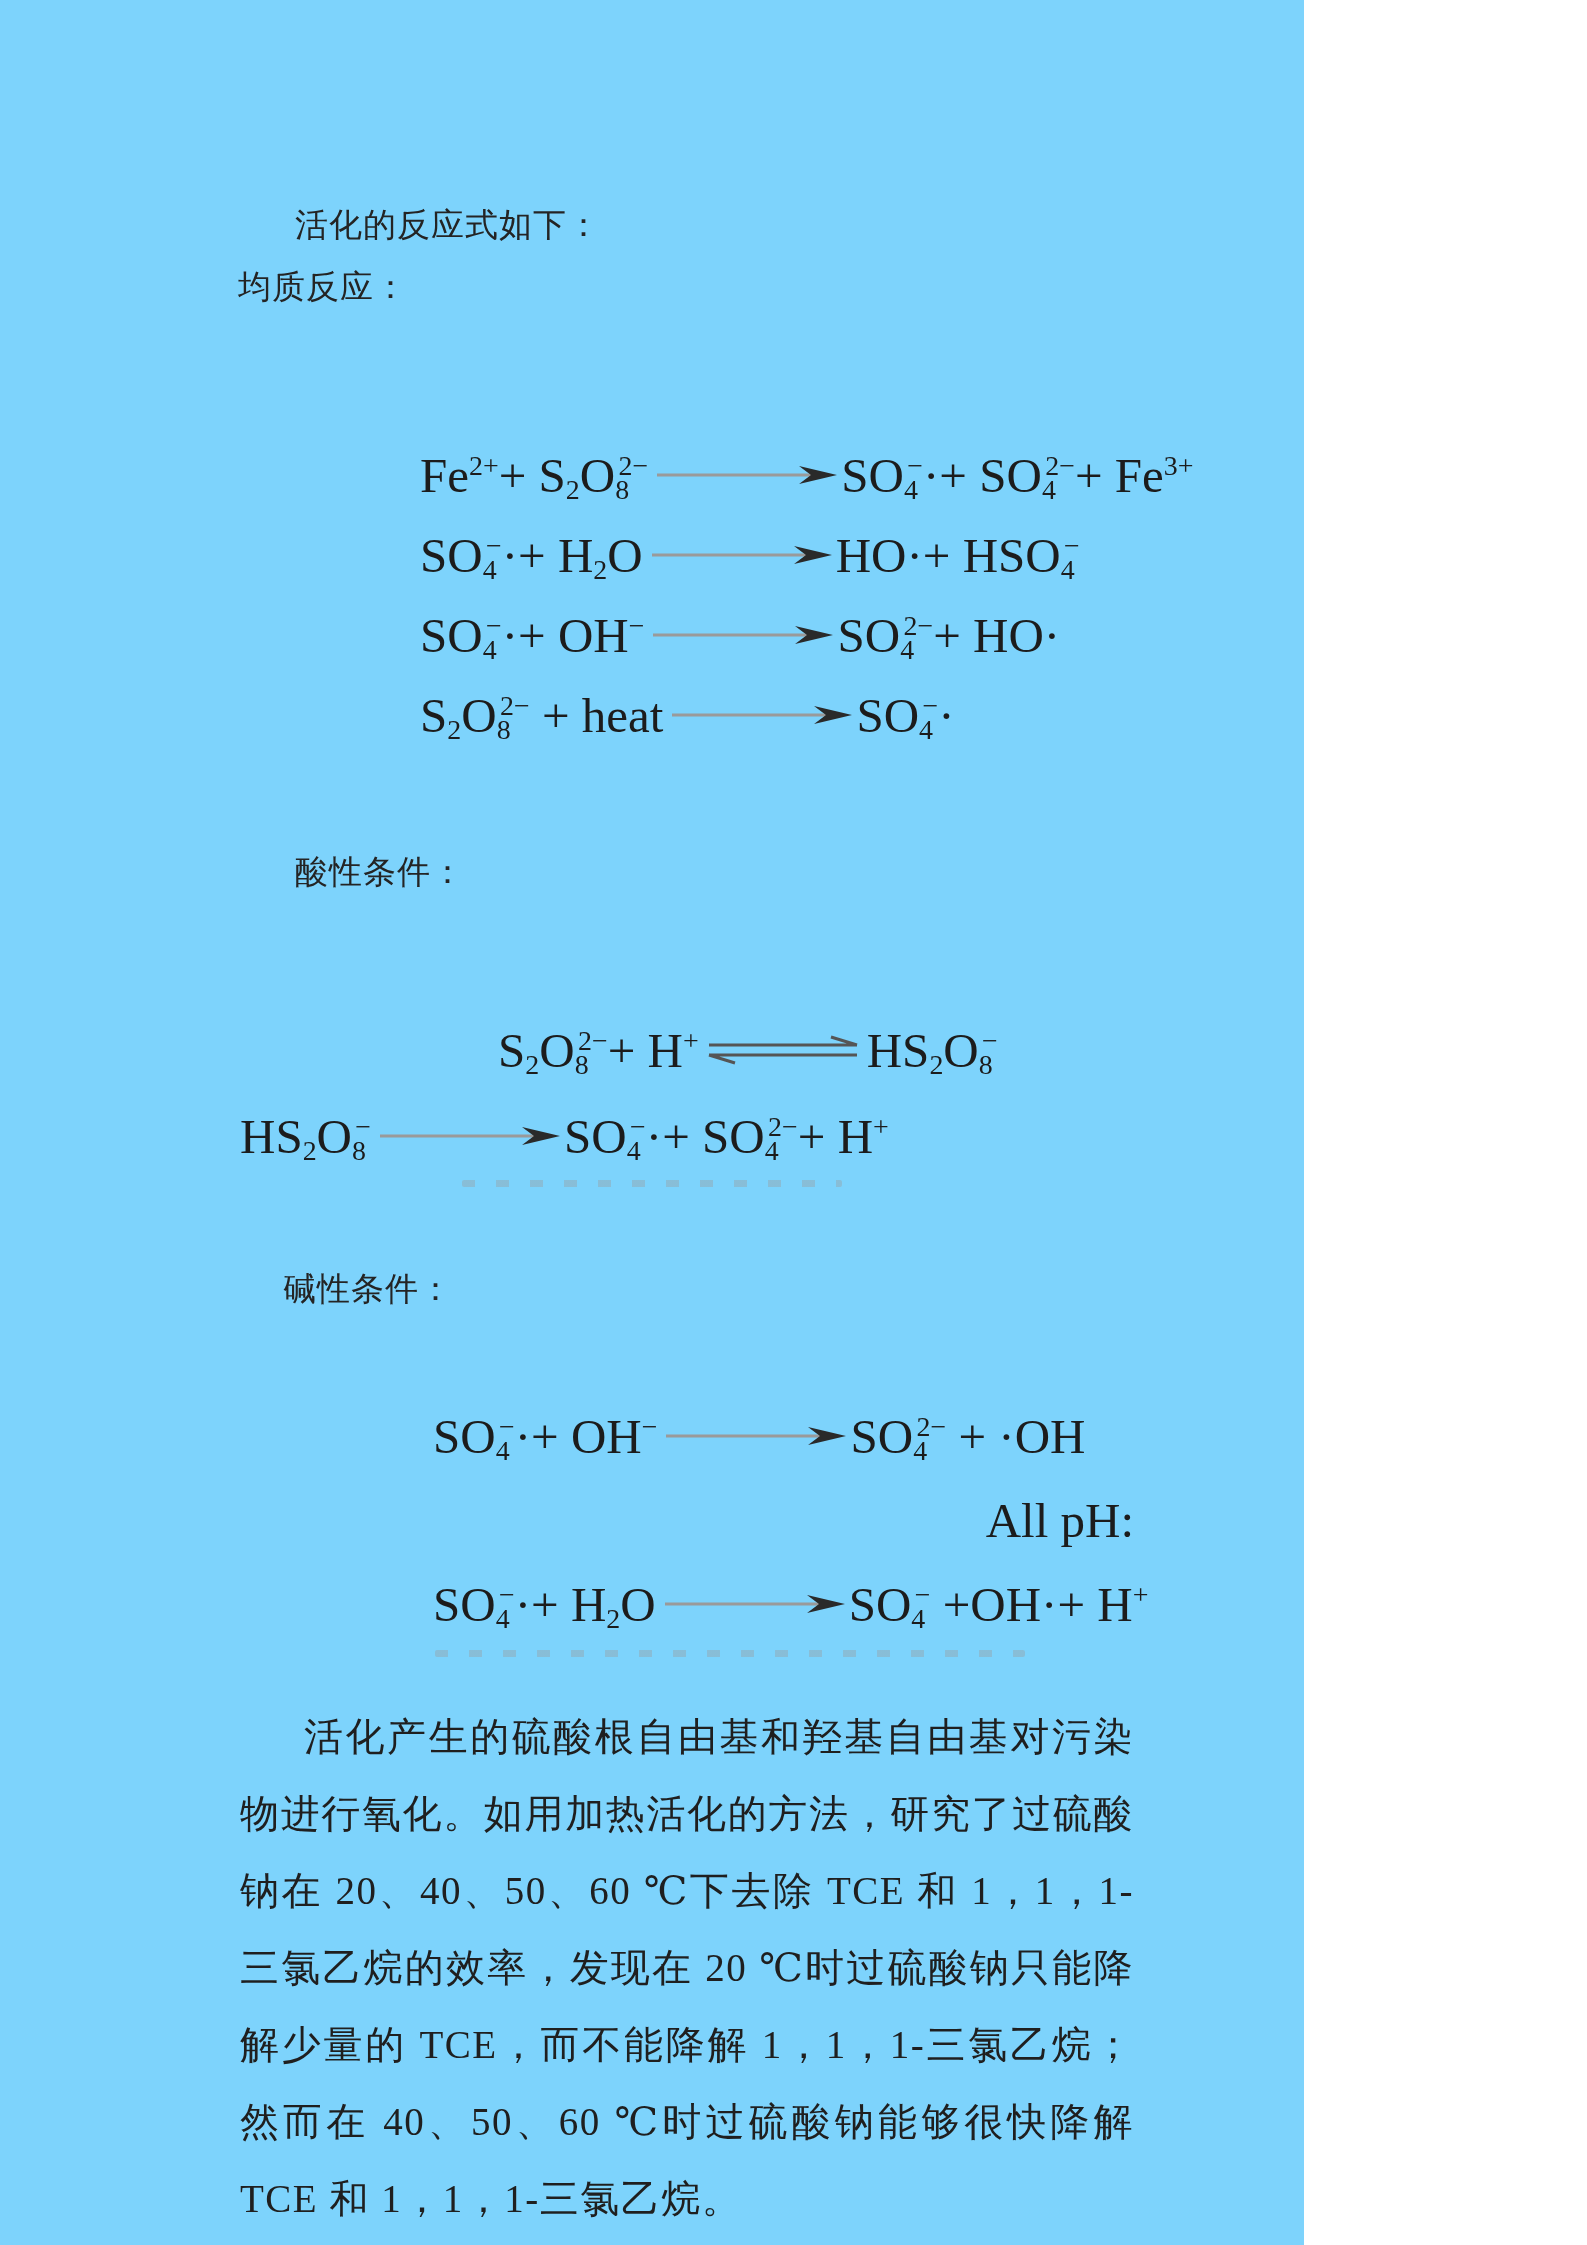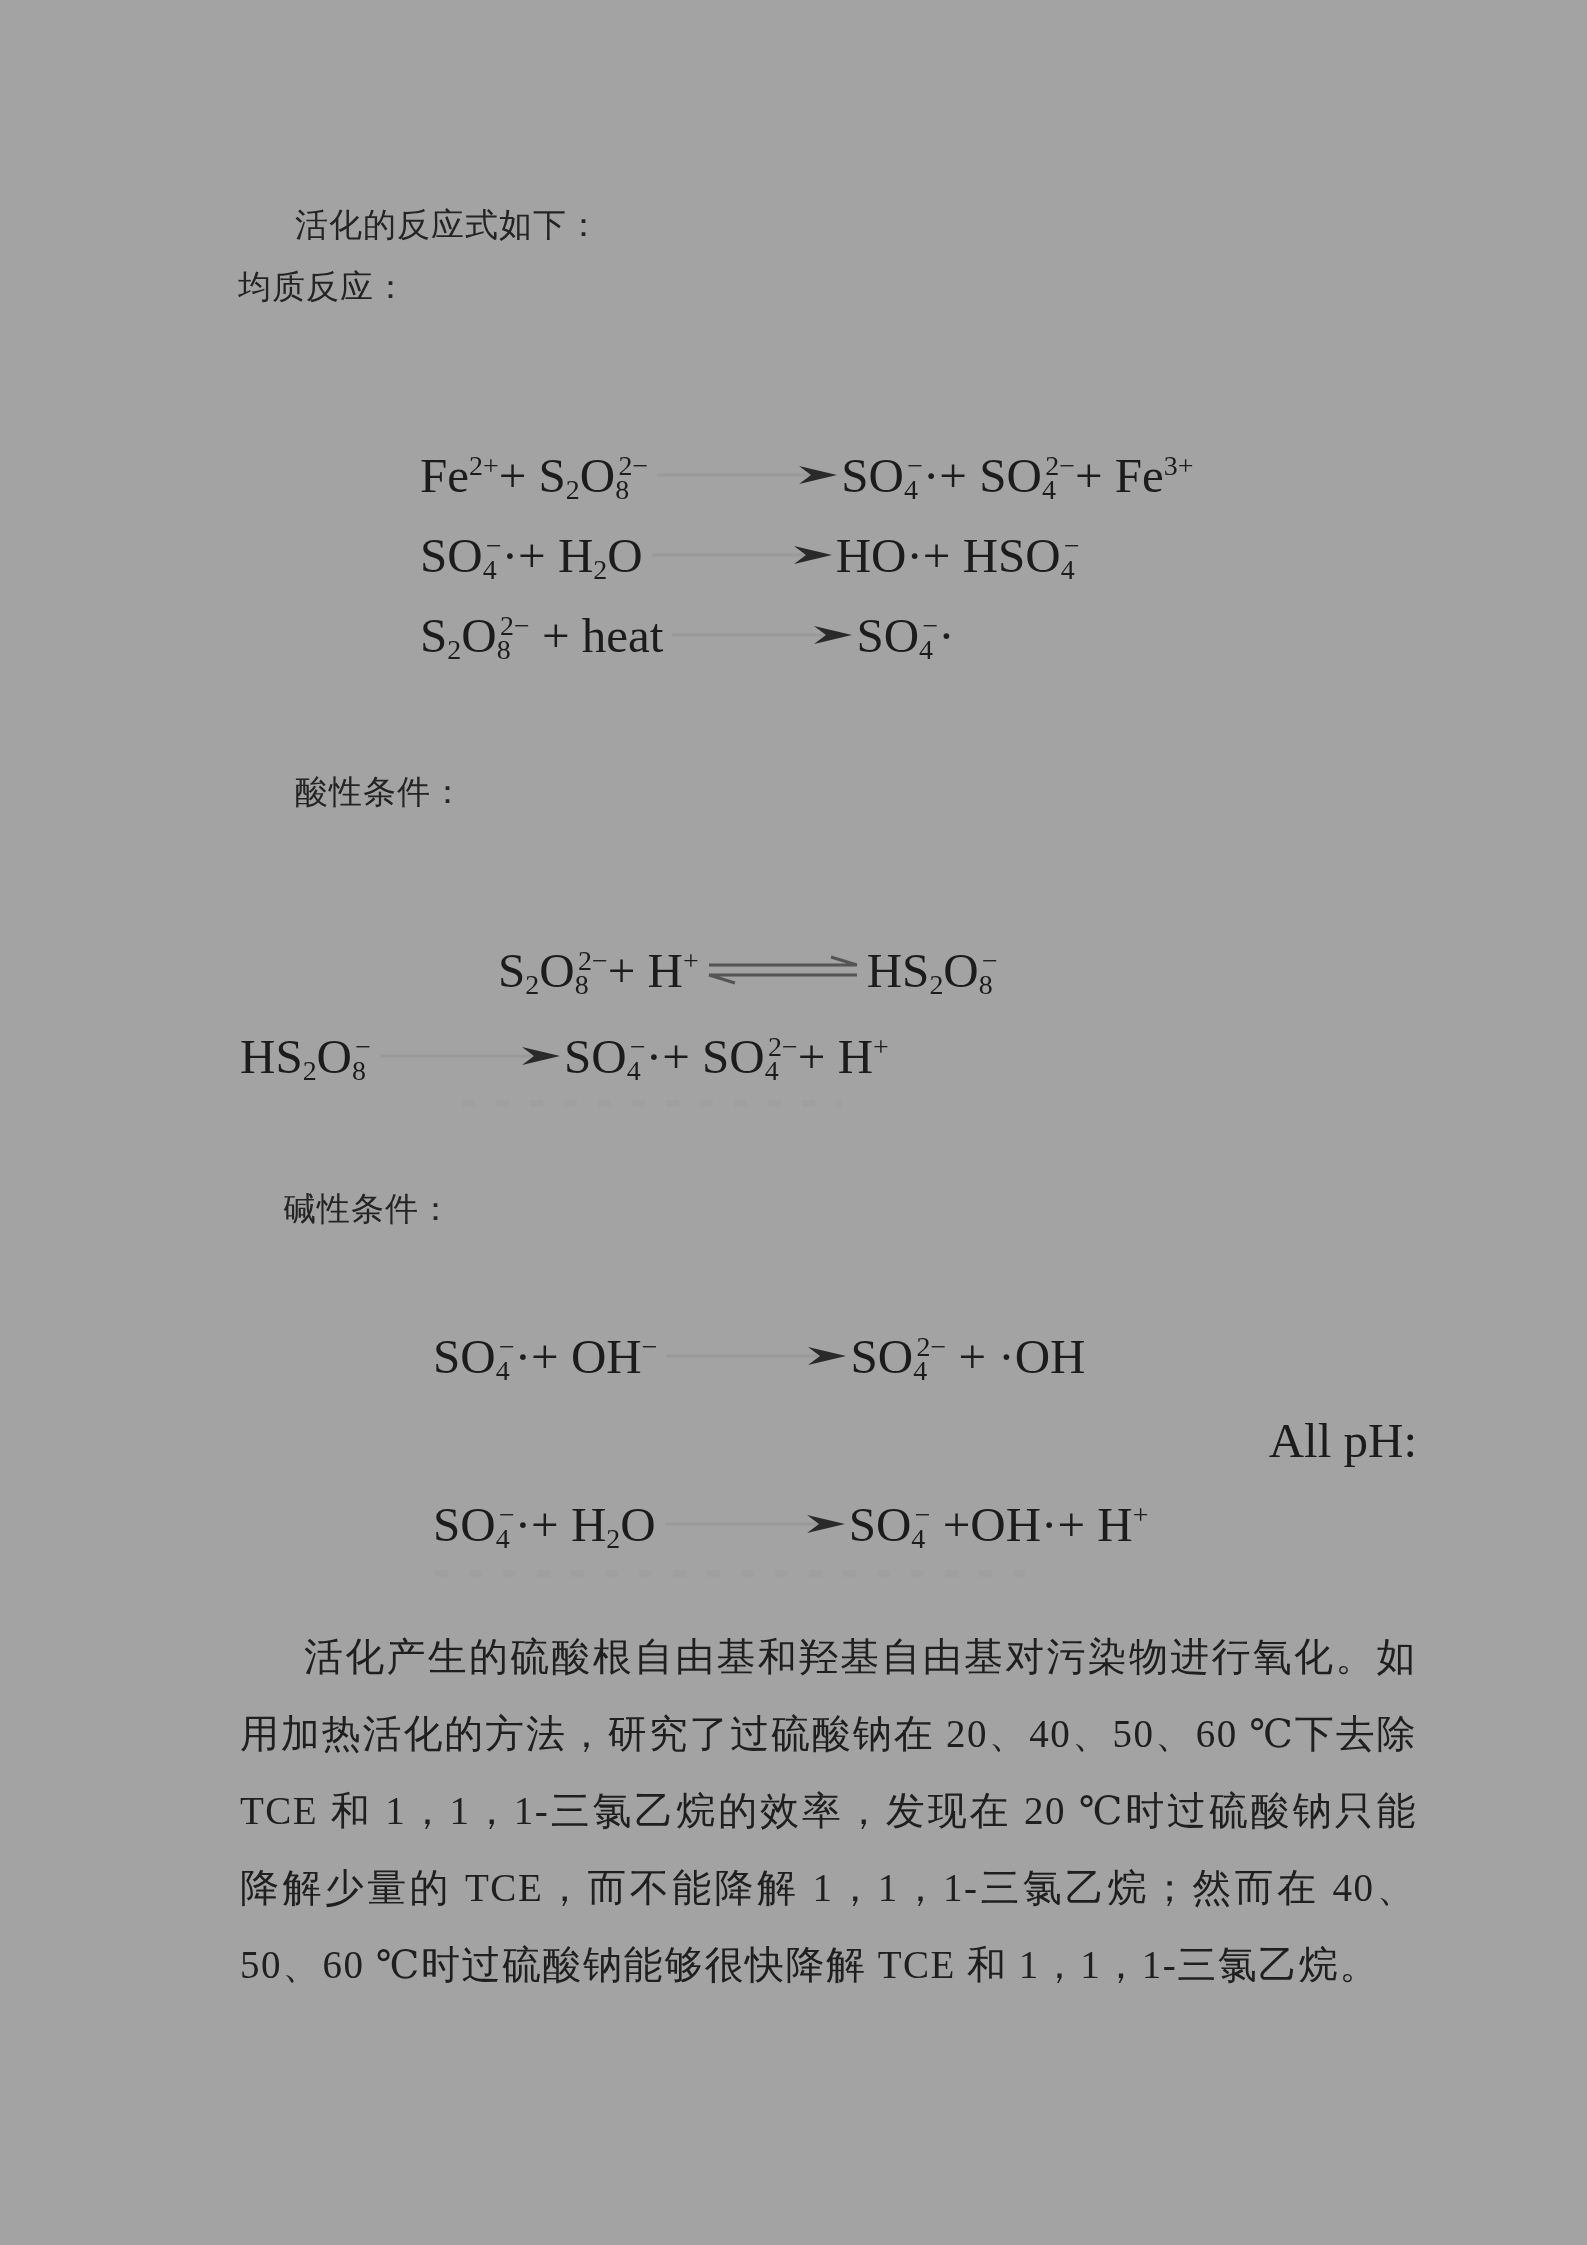--- a/index.html
+++ b/index.html
@@ -1,18 +1,18 @@
 <!DOCTYPE html>
 <html><head>
 <meta charset="utf-8">
 <title>Document</title>
 <style>
   html,body{margin:0;padding:0;background:#ffffff;}
   .page{
-    width:1587px;height:2245px;background:#a3a3a3;overflow:hidden;
+    width:1304px;height:2245px;background:#7dd3fc;overflow:hidden;
     font-family:"Liberation Serif","DejaVu Serif",serif;
     color:#212121;box-sizing:border-box;
   }
   .content{box-sizing:border-box;width:100%;height:100%;padding:203px 170px 0 240px;}
   .content > *{margin:0;}
 
   
   .cn-line{font-size:33px;line-height:44px;color:#242424;letter-spacing:1px;}
   .intro-line{margin-left:55px;}
   .homo-label{margin-top:18px;margin-left:-2px;}
@@ -69,20 +69,24 @@
 
     <div class="eq-block block-1">
       <div class="eq-row r0">Fe<sup>2+</sup>+ S<sub>2</sub>O<sub>8</sub><sup>2−</sup><svg class="arr" width="185" height="24" viewBox="0 0 185 24">
             <path d="M3 12 H158" stroke="#9a9a9a" stroke-width="3" fill="none"></path>
             <path d="M183 12 L145 3 L157 12 L145 21 Z" fill="#2a2a2a"></path>
           </svg>SO<sub>4</sub><sup>−</sup>·+ SO<sub>4</sub><sup>2−</sup>+ Fe<sup>3+</sup></div>
       <div class="eq-row r1">SO<sub>4</sub><sup>−</sup>·+ H<sub>2</sub>O<svg class="arr" width="185" height="24" viewBox="0 0 185 24">
             <path d="M3 12 H158" stroke="#9a9a9a" stroke-width="3" fill="none"></path>
             <path d="M183 12 L145 3 L157 12 L145 21 Z" fill="#2a2a2a"></path>
           </svg>HO·+ HSO<sub>4</sub><sup>−</sup></div>
+      <div class="eq-row r2">SO<sub>4</sub><sup>−</sup>·+ OH<sup>−</sup><svg class="arr" width="185" height="24" viewBox="0 0 185 24">
+            <path d="M3 12 H158" stroke="#9a9a9a" stroke-width="3" fill="none"></path>
+            <path d="M183 12 L145 3 L157 12 L145 21 Z" fill="#2a2a2a"></path>
+          </svg>SO<sub>4</sub><sup>2−</sup>+ HO·</div>
       <div class="eq-row r3">S<sub>2</sub>O<sub>8</sub><sup>2−</sup> + heat<svg class="arr" width="185" height="24" viewBox="0 0 185 24">
             <path d="M3 12 H158" stroke="#9a9a9a" stroke-width="3" fill="none"></path>
             <path d="M183 12 L145 3 L157 12 L145 21 Z" fill="#2a2a2a"></path>
           </svg>SO<sub>4</sub><sup>−</sup>·</div>
     </div>
 
     <p class="cn-line acid-label">酸性条件：</p>
 
     <div class="eq-block block-2">
       <div class="eq-row r0">S<sub>2</sub>O<sub>8</sub><sup>2−</sup>+ H<sup>+</sup><svg class="eqr" width="160" height="30" viewBox="0 0 160 30">

